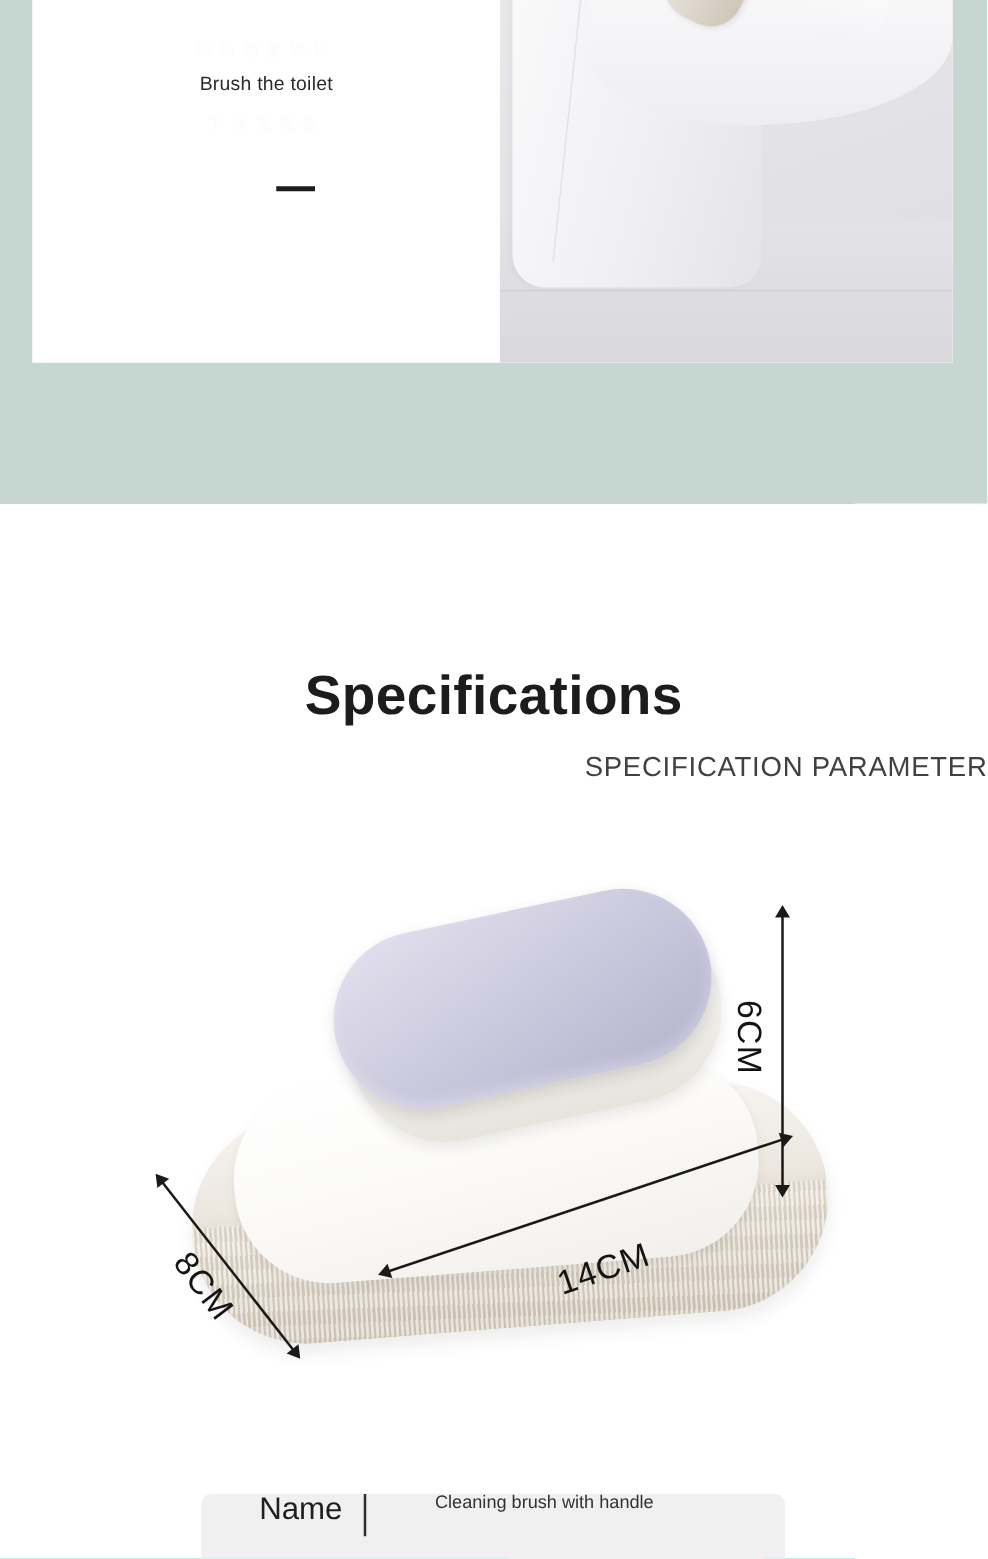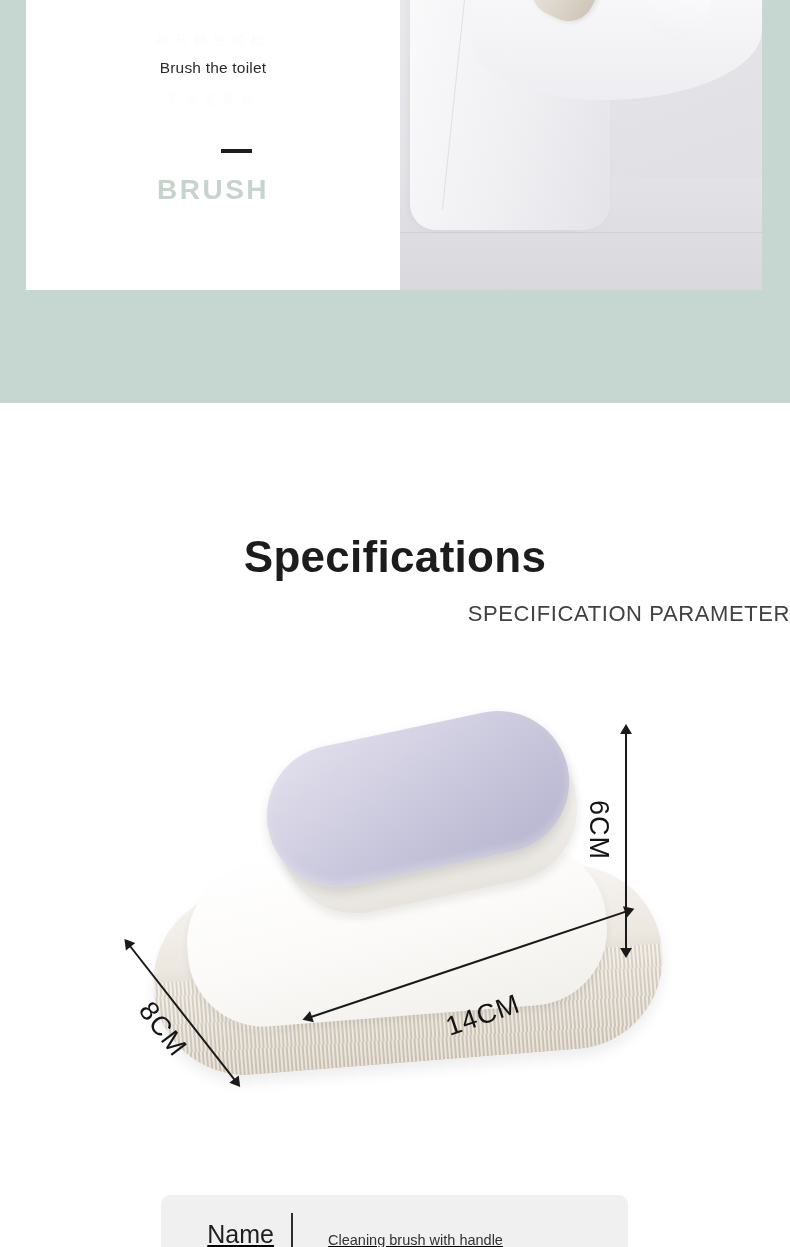--- a/index.html
+++ b/index.html
@@ -133,43 +133,42 @@
   .dim-8::before{left:-9px;border-right:10px solid #1a1a1a;}
   .dim-8::after{right:-9px;border-left:10px solid #1a1a1a;}
   .lbl-8{position:absolute;left:62px;top:286px;font-size:27px;color:#141414;letter-spacing:1px;
     transform:rotate(53deg);transform-origin:left top;white-space:nowrap;}
 
   
   .spec-table{
     position:absolute;left:161px;top:1195px;width:467px;height:52px;
     background:#f0f0f0;border-radius:9px 9px 0 0;overflow:hidden;
   }
-  .spec-row{position:relative;display:flex;align-items:flex-end;height:52px;text-decoration:underline;}
+  .spec-row{position:relative;display:flex;align-items:flex-start;height:52px;}
   .spec-key{
     width:130px;flex:0 0 130px;text-align:right;padding-right:17px;box-sizing:border-box;
     font-size:25px;color:#1f1f1f;line-height:1;
   }
   .spec-divider{width:2px;height:34px;background:#2c2c2c;flex:0 0 2px;}
-  .spec-val{padding-left:35px;font-size:14.5px;color:#323232;line-height:1;}
+  .spec-val{padding-left:55px;font-size:14.5px;color:#323232;line-height:1;}
 </style>
 </head>
 <body>
 
 <div class="page">
 
   <div class="band">
     <div class="card">
 
       <div class="card-left">
         <div class="step-num">05</div>
         <div class="ghost-cn ghost-top">刷马桶更轻松</div>
         <div class="step-sub">Brush the toilet</div>
         <div class="ghost-cn ghost-bot">干净无死角</div>
         <div class="rule"></div>
-        <div class="step-kw">BRUSH</div>
       </div>
 
       <div class="card-photo">
         <div class="ph ph-wall"></div>
         <div class="ph ph-floor"></div>
         <div class="ph ph-floorline"></div>
         <div class="ph ph-pedestal"></div>
         <div class="ph ph-ped-line"></div>
 
         <div class="ph ph-bowl-out"></div>

